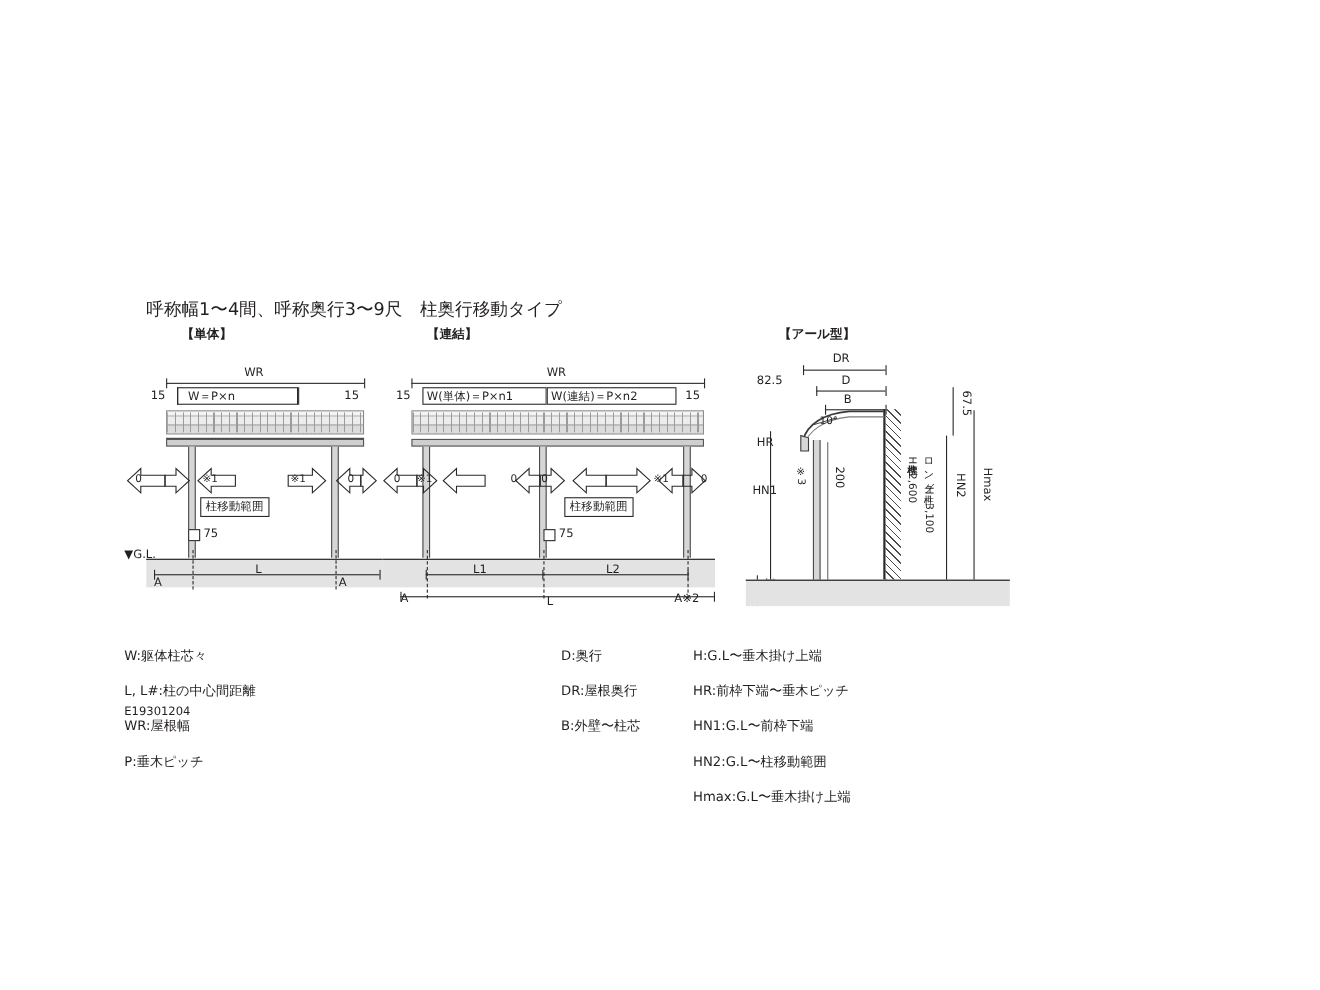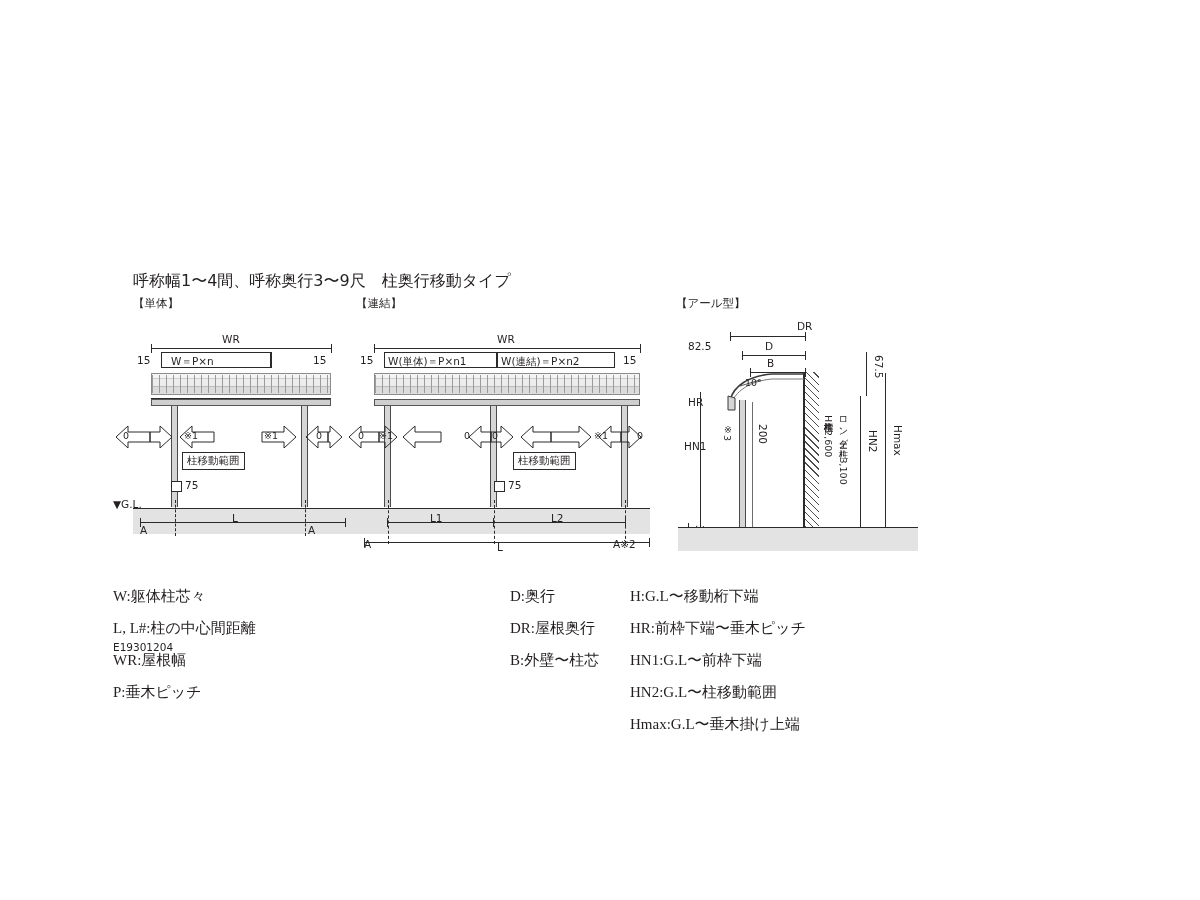--- a/index.html
+++ b/index.html
@@ -14,21 +14,21 @@
   #sheet {
     position: relative;
     width: 1200px; height: 900px;
     background: #ffffff;
   }
   .t { position: absolute; white-space: nowrap; line-height: 1.15; }
   .fs9  { font-size: 9.5px; }
   .fs10 { font-size: 10.5px; }
   .fs11 { font-size: 11.5px; }
   .fs12 { font-size: 16px; }
-  .b { font-weight: normal; }
+  .b { font-weight: bold; margin-left: 32px; }
   .vert {
     writing-mode: vertical-rl;
     text-orientation: mixed;
     white-space: nowrap;
     line-height: 1.1;
   }
 
   
   .hline { position: absolute; height: 0; border-top: 1px solid #2a2a2a; }
   .vline { position: absolute; width: 0; border-left: 1px solid #2a2a2a; }
@@ -81,21 +81,21 @@
   }
   .tick { position: absolute; width: 0; border-left: 1px solid #2a2a2a; }
   .dimline { position: absolute; height: 0; border-top: 1px solid #2a2a2a; }
   .hatch {
     position: absolute;
     background-image: repeating-linear-gradient(45deg,
       #4a4a4a 0px, #4a4a4a 1px, transparent 1px, transparent 5px);
     border-left: 2px solid #2a2a2a;
   }
   svg { position: absolute; overflow: visible; }
-  .legend { position: absolute; font-size: 15px; line-height: 16px; white-space: pre-line; font-family: Liberation Serif, serif; }
+  .legend { position: absolute; font-size: 12px; line-height: 16px; white-space: pre-line; }
 </style>
 </head>
 <body>
 
 <div id="sheet">
 
   <div class="t fs12" style="left:133px; top:272px;">呼称幅1〜4間、呼称奥行3〜9尺　柱奥行移動タイプ</div>
 
   <div class="t fs11 b" style="left:133px; top:297px;">【単体】</div>
 
@@ -220,21 +220,21 @@
 
   <div class="dimline" style="left:364px; top:542px; width:285px;"></div>
   <div class="tick" style="left:364px; top:538px; height:9px;"></div>
   <div class="tick" style="left:649px; top:538px; height:9px;"></div>
   <div class="t fs10" style="left:364px; top:538px;">A</div>
   <div class="t fs10" style="left:497px; top:541px;">L</div>
   <div class="t fs10" style="left:613px; top:538px;">A※2</div>
 
   <div class="t fs11 b" style="left:676px; top:297px;">【アール型】</div>
 
-  <div class="t fs10" style="left:757px; top:320px;margin-left:40px;">DR</div>
+  <div class="t fs10" style="left:757px; top:320px;">DR</div>
   <div class="dimline" style="left:730px; top:336px; width:75px;"></div>
   <div class="tick" style="left:730px; top:332px; height:9px;"></div>
   <div class="tick" style="left:805px; top:332px; height:9px;"></div>
 
   <div class="t fs10" style="left:688px; top:340px;">82.5</div>
   <div class="t fs10" style="left:765px; top:340px;">D</div>
   <div class="dimline" style="left:742px; top:355px; width:63px;"></div>
   <div class="tick" style="left:742px; top:351px; height:9px;"></div>
   <div class="tick" style="left:805px; top:351px; height:9px;"></div>
 
@@ -293,21 +293,21 @@
   <div class="t fs10" style="left:113px; top:641px;">E19301204</div>
 
 
   <div class="legend" style="left:510px; top:572px;">
     <div>D:奥行</div>
     <div>DR:屋根奥行</div>
     <div>B:外壁〜柱芯</div>
   </div>
 
   <div class="legend" style="left:630px; top:572px;">
-    <div>H:G.L〜移動桁下端</div>
+    <div>H:G.L〜垂木掛け上端</div>
     <div>HR:前枠下端〜垂木ピッチ</div>
     <div>HN1:G.L〜前枠下端</div>
     <div>HN2:G.L〜柱移動範囲</div>
     <div>Hmax:G.L〜垂木掛け上端</div>
   </div>
 
 
 </div>
 
 </body></html>

